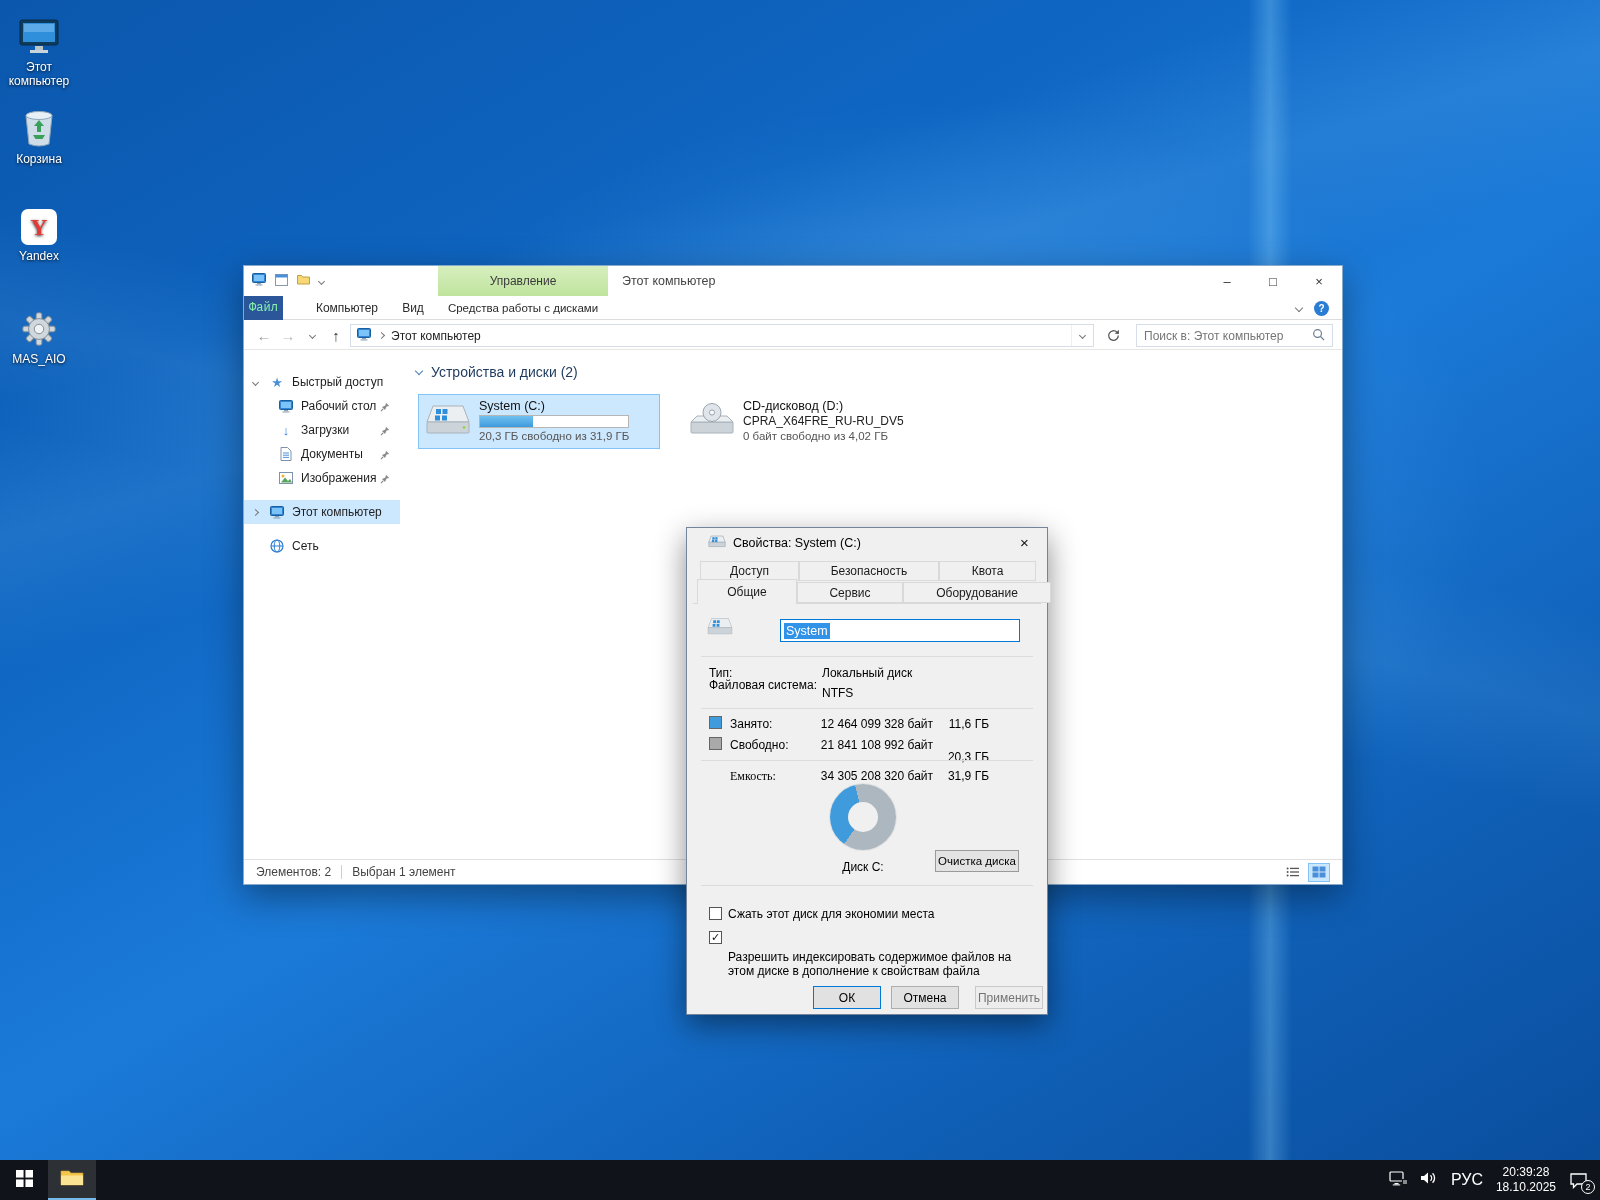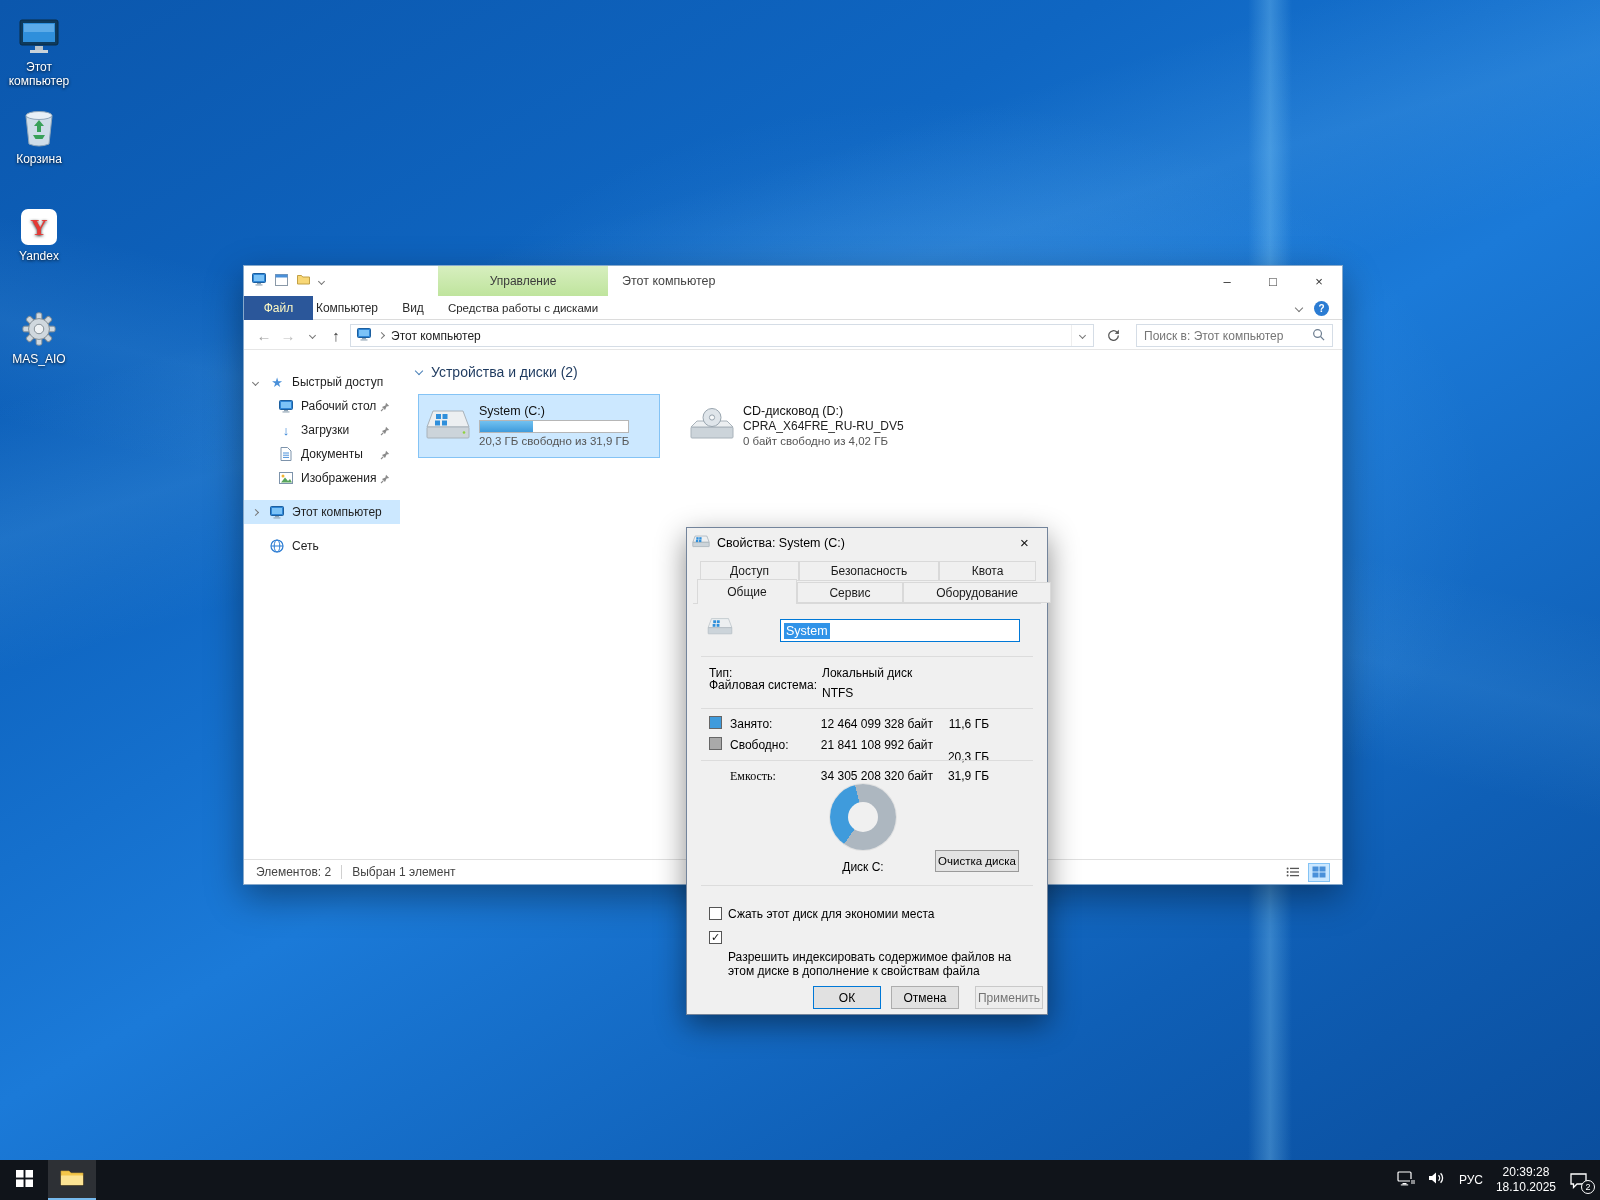--- a/index.html
+++ b/index.html
@@ -32,21 +32,21 @@
   .titlebar{position:absolute;left:0;top:0;right:0;height:30px;background:#fff;}
   .qat{position:absolute;left:8px;top:0;height:30px;display:flex;align-items:center;gap:9px;}
   .ctxgrp{position:absolute;left:194px;top:0;width:170px;height:30px;
     background:linear-gradient(#d7efbf,#bfe49d);display:flex;align-items:center;justify-content:center;color:#3b3b3b;}
   .wtitle{position:absolute;left:378px;top:0;height:30px;display:flex;align-items:center;color:#454545;font-size:12.5px;}
   .wctrl{position:absolute;right:0;top:0;height:30px;display:flex;}
   .wc{width:46px;height:30px;display:flex;align-items:center;justify-content:center;color:#333;font-size:13px;}
 
   .tabrow{position:absolute;top:30px;left:0;right:0;height:24px;background:#fff;border-bottom:1px solid #dcdcdc;}
   .tab{position:absolute;top:0;height:24px;display:flex;align-items:center;justify-content:center;color:#2b2b2b;}
-  #tab-file{left:0;width:69px;background:#2b579a;color:#fef9c3;}
+  #tab-file{left:0;width:39px;background:#2b579a;color:#86efac;font-family:Liberation Mono, monospace;}
   #tab-comp{left:60px;width:86px;}
   #tab-view{left:146px;width:46px;}
   #tab-dtools{left:194px;width:170px;font-size:11.5px;}
   .ribexp{position:absolute;right:40px;top:9px;}
   .helpico{position:absolute;right:13px;top:5px;width:15px;height:15px;border-radius:50%;background:#2b7cd3;color:#fff;
     font-size:10px;font-weight:bold;display:flex;align-items:center;justify-content:center;}
 
   .addrrow{position:absolute;top:55px;left:0;right:0;height:29px;background:#fff;border-bottom:1px solid #e6e6e6;}
   .nb{position:absolute;top:0;height:28px;width:24px;display:flex;align-items:center;justify-content:center;font-size:15px;}
   #nav-back{left:8px;color:#9f9f9f;} #nav-fwd{left:32px;color:#bdbdbd;} #nav-dd{left:56px;} #nav-up{left:80px;color:#3c3c3c;}
@@ -68,21 +68,21 @@
   .srow.child{padding-left:33px;}
   .srow.sel{background:#cce8ff;}
   .srow.gapb{margin-top:10px;}
   .star{color:#4a90d9;font-size:13px;}
   .dl-ar{color:#2b7cd3;font-size:13px;font-weight:bold;}
 
   .content{flex:1;position:relative;padding:14px 0 0 16px;}
   .ghdr{display:flex;align-items:center;color:#1e3a5f;font-size:14px;margin-bottom:14px;}
   .ghdr .cv{margin-right:9px;margin-top:-2px;}
   .tiles{position:relative;height:50px;margin-left:2px;}
-  .tile{position:absolute;top:0;height:64px;display:flex;align-items:center;padding:0 6px;border:1px solid transparent;}
+  .tile{position:absolute;top:0;height:55px;display:flex;align-items:center;padding:0 6px;border:1px solid transparent;}
   #tile-c{left:0;width:242px;background:#cce8ff;border-color:#84c3f5;}
   #tile-d{left:264px;width:252px;}
   .tinfo{margin-left:8px;line-height:15px;}
   .tname{font-size:12.5px;color:#111;}
   .tbar{width:150px;height:13px;border:1px solid #b6b6b6;background:#fff;margin:1px 0;}
   .tbarfill{height:100%;background:linear-gradient(#71c1f0,#3f9bdc);}
   .tsub{font-size:11.5px;color:#555;}
   .tl2{font-size:12px;color:#222;}
 
   .statusbar{position:absolute;bottom:0;left:0;right:0;height:25px;border-top:1px solid #e0e0e0;
@@ -95,21 +95,21 @@
   
   .cv{display:inline-block;width:6px;height:6px;border-right:1.5px solid #777;border-bottom:1.5px solid #777;}
   .cv.down{transform:rotate(45deg);}
   .cv.right{transform:rotate(-45deg);}
   .cv.small{width:5px;height:5px;}
   .cv.blue{border-color:#4a80b8;}
 
   
   #dlg{position:absolute;left:686px;top:527px;width:362px;height:488px;background:#f0f0f0;border:1px solid #73849b;
     box-shadow:0 10px 28px rgba(0,0,0,.45);z-index:30;font-size:12px;color:#000;}
-  .dtitle{position:absolute;top:0;left:0;right:0;height:30px;display:flex;align-items:center;padding-left:5px;gap:7px;font-size:12.5px;}
+  .dtitle{position:absolute;top:0;left:0;right:0;height:30px;display:flex;align-items:center;padding-left:21px;gap:7px;font-size:12.5px;}
   .dclose{position:absolute;right:0;top:0;width:45px;height:29px;display:flex;align-items:center;justify-content:center;font-size:15px;color:#111;}
   .t1,.t2{position:absolute;display:flex;align-items:center;justify-content:center;background:#f0f0f0;border:1px solid #d9d9d9;color:#1b1b1b;}
   .t1{top:33px;height:20px;}
   #t-access{left:13px;width:99px;} #t-security{left:112px;width:140px;} #t-quota{left:252px;width:97px;}
   .t2{top:54px;height:21px;}
   #t-general{left:10px;top:51px;height:25px;width:100px;border-bottom:none;z-index:2;}
   #t-service{left:110px;width:106px;} #t-hardware{left:216px;width:148px;}
   .tabline{position:absolute;top:75px;left:6px;right:6px;height:1px;background:#d9d9d9;}
 
   .drivico{position:absolute;left:20px;top:88px;}
@@ -140,21 +140,21 @@
     background:#e1e1e1;border:1px solid #adadad;font-size:12px;color:#000;}
   #btn-ok{left:126px;border-color:#0078d7;}
   #btn-cancel{left:204px;}
   #btn-apply{left:288px;color:#737373;border-color:#c9c9c9;background:#ededed;}
 
   
   #taskbar{position:absolute;left:0;right:0;bottom:0;height:40px;background:#10141a;display:flex;align-items:stretch;z-index:50;color:#fff;}
   .tbtn{width:48px;display:flex;align-items:center;justify-content:center;}
   #tb-explorer{background:rgba(255,255,255,.12);box-shadow:inset 0 -2px 0 #76b9ed;}
   .tray{margin-left:auto;display:flex;align-items:center;gap:13px;padding-right:12px;}
-  .lang{font-size:12px;}
+  .lang{font-size:16px;}
   .clock{font-size:12px;line-height:15px;text-align:center;}
   .notif{position:relative;display:flex;align-items:center;}
   .badge{position:absolute;right:-7px;bottom:-5px;min-width:14px;height:14px;border-radius:50%;background:#10141a;
     border:1px solid #fff;color:#fff;font-size:9px;display:flex;align-items:center;justify-content:center;padding:0 2px;}
 </style>
 </head>
 <body>
 
 <div id="screen">
   <div class="beam" id="beam1"></div>

